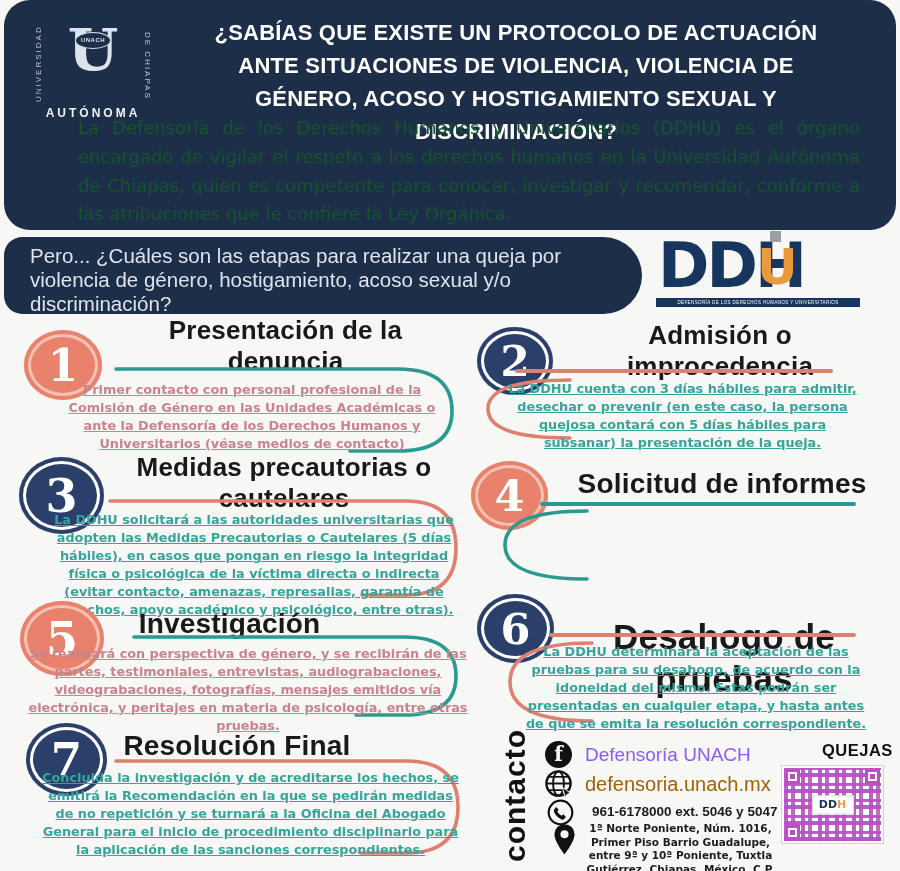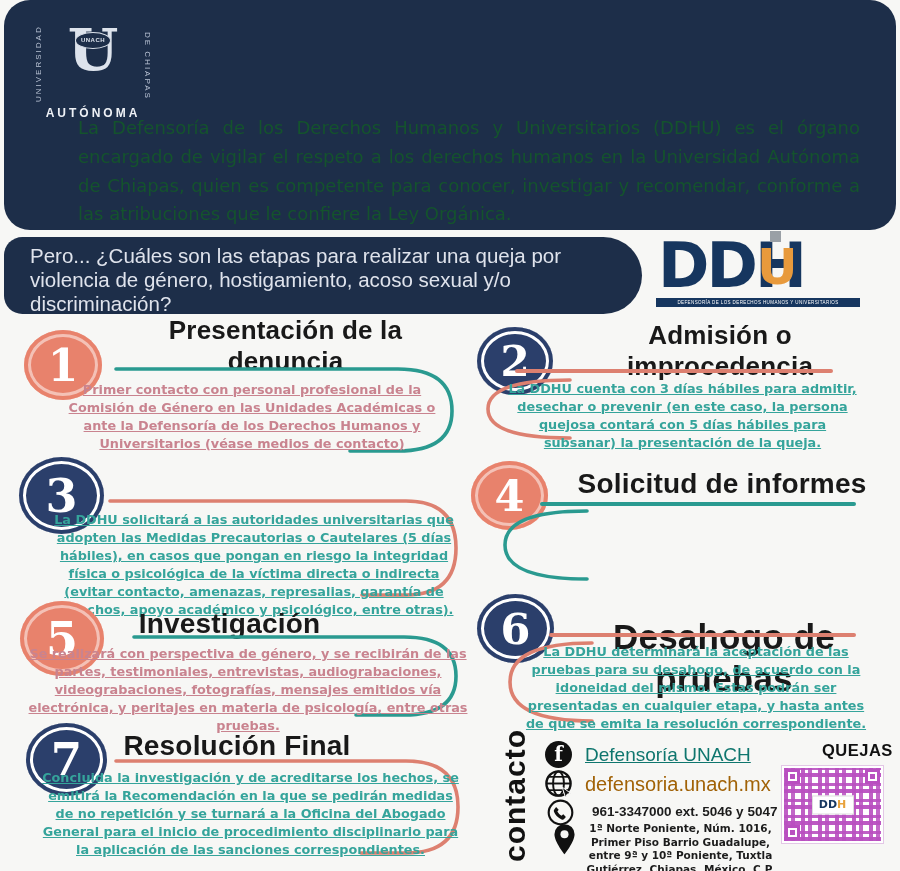--- a/index.html
+++ b/index.html
@@ -56,21 +56,21 @@
   svg.curve{overflow:visible;}
   svg.curve path{fill:none;stroke-width:3.6px;stroke-linecap:round;}
   .stroke-teal{stroke:#2a9a90;}
   .stroke-salmon{stroke:#dd8070;}
 
   
   .contact-vertical{left:455px;top:785px;width:120px;height:34px;transform:rotate(-90deg);
                     text-align:center;font-weight:800;font-size:30px;color:#111;letter-spacing:1px;}
   .fb-icon{left:545px;top:741px;width:27px;height:27px;border-radius:50%;background:#111;color:#fff;
            font-family:"DejaVu Serif",serif;font-weight:bold;font-size:20px;text-align:center;line-height:26px;}
-  .contact-fb{left:585px;top:744px;font-size:19px;color:#0f766e;text-decoration:underline;}
+  .contact-fb{left:585px;top:744px;font-size:19px;color:#8b5cf6;}
   .contact-web{left:585px;top:773px;font-size:20px;color:#a16207;}
   .contact-phone{left:592px;top:804px;font-size:13.5px;font-weight:bold;color:#1c1c1c;}
   .contact-addr{left:578px;top:822px;width:205px;font-size:10.5px;font-weight:bold;line-height:1.3;
                 text-align:center;color:#1c1c1c;font-family:"DejaVu Sans",sans-serif;}
   .quejas{left:790px;top:741px;font-size:16.5px;font-weight:800;color:#111;letter-spacing:.5px;margin-left:32px;}
   .qr{left:782px;top:766px;width:97px;height:73px;background:
        repeating-linear-gradient(0deg, rgba(185,79,192,.95) 0 4px, transparent 4px 7px, rgba(185,79,192,.9) 7px 10px, transparent 10px 16px),
        repeating-linear-gradient(90deg, rgba(185,79,192,.9) 0 4px, #ffffff 4px 7px, rgba(185,79,192,.85) 7px 11px, #ffffff 11px 17px);
       border:2px solid #fff;outline:1px solid #e3c7e6;}
   .finder{position:absolute;width:15px;height:15px;background:#fff;border:3px solid #b94fc0;box-sizing:border-box;}
@@ -88,20 +88,26 @@
   <div class="abs top-banner"></div>
 
   <div class="abs unach">
     <div class="vtext vl">UNIVERSIDAD</div>
     <div class="vtext vr">DE CHIAPAS</div>
     <div class="bigU">U</div>
     <div class="oval">UNACH</div>
     <div class="bottom">AUTÓNOMA</div>
   </div>
 
+  <div class="abs top-title">
+    <div>¿SABÍAS QUE EXISTE UN PROTOCOLO DE ACTUACIÓN</div>
+    <div>ANTE SITUACIONES DE VIOLENCIA, VIOLENCIA DE</div>
+    <div>GÉNERO, ACOSO Y HOSTIGAMIENTO SEXUAL Y</div>
+    <div>DISCRIMINACIÓN?</div>
+  </div>
 
   <div class="abs top-body">La Defensoría de los Derechos Humanos y Universitarios (DDHU) es el órgano encargado de vigilar el respeto a los derechos humanos en la Universidad Autónoma de Chiapas, quien es competente para conocer, investigar y recomendar, conforme a las atribuciones que le confiere la Ley Orgánica.</div>
 
   <div class="abs bubble"></div>
   <div class="abs bubble-text">Pero... ¿Cuáles son las etapas para realizar una queja por violencia de género, hostigamiento, acoso sexual y/o discriminación?</div>
 
   <div class="abs ddhu">
     <div class="letters">
       <span>DD</span><span class="hwrap"><span>H</span><span class="uolap">U</span><span class="gdot"></span></span>
     </div>
@@ -117,20 +123,21 @@
 
   <div class="abs num-badge num-navy" style="left:477px;top:327px;width:76px;height:68px;font-size:42px;">2</div>
   <div class="abs step-title" style="left:555px;top:320px;width:330px;font-size:26px;">Admisión o improcedencia</div>
   <div class="abs uline uline-salmon" style="left:515px;top:369px;width:318px;"></div>
   <svg class="abs curve" style="left:478px;top:376px;" width="100" height="66" viewBox="0 0 100 66">
     <path class="stroke-salmon" d="M 92 4 Q 10 4 10 33 Q 10 62 92 62"></path>
   </svg>
   <div class="abs step-body body-teal" style="left:505px;top:380px;width:355px;">La DDHU cuenta con 3 días hábiles para admitir, desechar o prevenir (en este caso, la persona quejosa contará con 5 días hábiles para subsanar) la presentación de la queja.</div>
 
   <div class="abs num-badge num-navy" style="left:19px;top:457px;width:85px;height:77px;font-size:46px;">3</div>
+  <div class="abs step-title" style="left:98px;top:452px;width:372px;font-size:26px;">Medidas precautorias o cautelares</div>
   <svg class="abs curve" style="left:100px;top:496px;" width="368" height="104" viewBox="0 0 368 104">
     <path class="stroke-salmon" d="M 10 5 H 306 Q 356 5 356 52 Q 356 99 306 99 H 262"></path>
   </svg>
   <div class="abs step-body body-teal" style="left:45px;top:511px;width:418px;">La DDHU solicitará a las autoridades universitarias que adopten las Medidas Precautorias o Cautelares (5 días hábiles), en casos que pongan en riesgo la integridad física o psicológica de la víctima directa o indirecta (evitar contacto, amenazas, represalias, garantía de derechos, apoyo académico y psicológico, entre otras).</div>
 
   <div class="abs num-badge num-salmon" style="left:471px;top:461px;width:77px;height:69px;font-size:43px;">4</div>
   <div class="abs step-title" style="left:548px;top:467px;width:348px;font-size:28px;">Solicitud de informes</div>
   <div class="abs uline uline-teal" style="left:540px;top:502px;width:316px;"></div>
   <svg class="abs curve" style="left:495px;top:507px;" width="100" height="76" viewBox="0 0 100 76">
     <path class="stroke-teal" d="M 92 4 Q 10 4 10 38 Q 10 72 92 72"></path>
@@ -170,21 +177,21 @@
     <line x1="3.5" y1="6.5" x2="20.5" y2="6.5" stroke="#111" stroke-width="1.4"></line>
     <line x1="3.5" y1="17.5" x2="20.5" y2="17.5" stroke="#111" stroke-width="1.4"></line>
     <path d="M15 15 l7 5 -3 1 -1 3 z" fill="#111" stroke="#fff" stroke-width="0.8"></path>
   </svg>
   <div class="abs contact-web">defensoria.unach.mx</div>
 
   <svg class="abs" style="left:547px;top:799px;" width="27" height="27" viewBox="0 0 24 24">
     <circle cx="12" cy="12" r="10.5" fill="none" stroke="#111" stroke-width="1.9"></circle>
     <path d="M8.1 7.2 l2.3 2.3 -1.2 1.7 a8.2 8.2 0 0 0 3.6 3.6 l1.7 -1.2 2.3 2.3 -1.6 1.9 a2 2 0 0 1 -2.2 0.4 a12 12 0 0 1 -6.8 -6.8 a2 2 0 0 1 0.4 -2.2 z" fill="#111"></path>
   </svg>
-  <div class="abs contact-phone">961-3347000 ext. 5046 y 5047</div>
+  <div class="abs contact-phone">961-6178000 ext. 5046 y 5047</div>
 
   <svg class="abs" style="left:553px;top:823px;" width="23" height="33" viewBox="0 0 24 34">
     <path d="M12 1 a10.5 10.5 0 0 1 10.5 10.5 c0 8 -10.5 21 -10.5 21 s-10.5 -13 -10.5 -21 A10.5 10.5 0 0 1 12 1 z" fill="#111"></path>
     <circle cx="12" cy="11.5" r="4.2" fill="#f7f7f5"></circle>
   </svg>
   <div class="abs contact-addr">1ª Norte Poniente, Núm. 1016, Primer Piso Barrio Guadalupe, entre 9ª y 10ª Poniente, Tuxtla Gutiérrez, Chiapas. México. C.P. 29000.</div>
 
   <div class="abs quejas">QUEJAS</div>
 
   <div class="abs qr">

